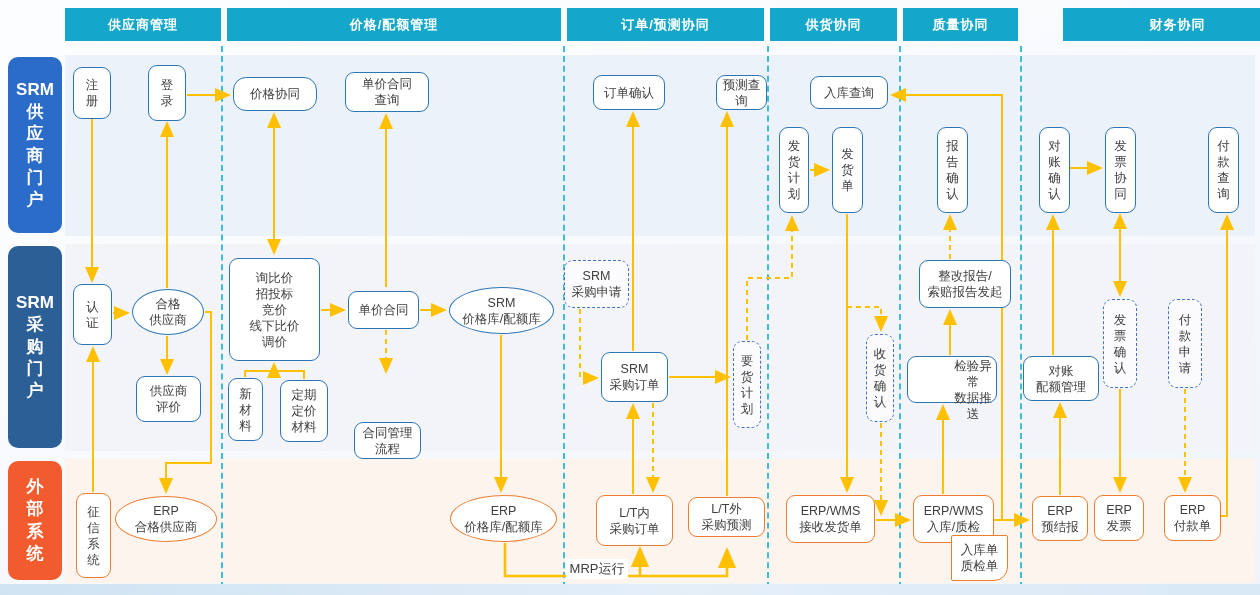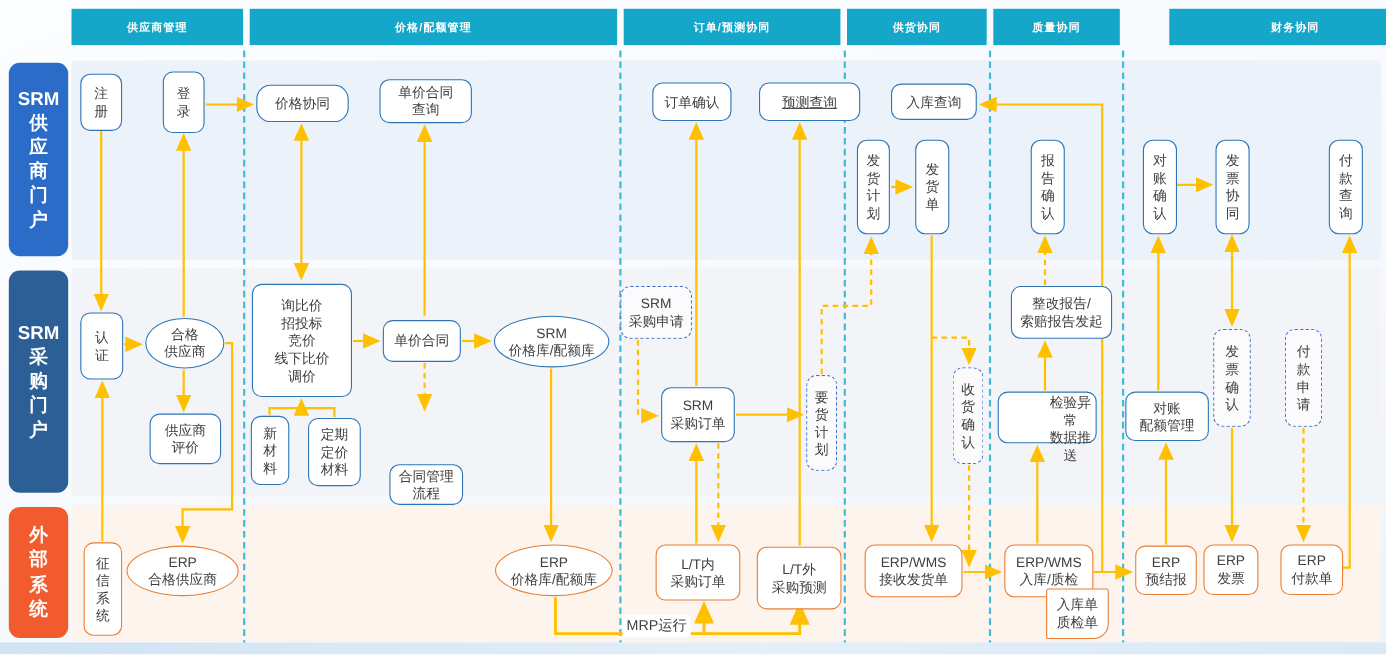--- a/index.html
+++ b/index.html
@@ -1,21 +1,21 @@
 <!DOCTYPE html>
 <html><head>
 <meta charset="utf-8">
 <style>
   html,body{margin:0;padding:0;background:#ffffff;font-family:"Liberation Sans","DejaVu Sans",sans-serif;}
   #stage{position:relative;width:1260px;height:595px;overflow:hidden;
          background:linear-gradient(160deg,#fcfdff 0%,#f6f9fc 60%,#eef4fa 100%);}
   .row-band{position:absolute;left:65px;width:1190px;z-index:0;}
   .sep{position:absolute;top:46px;height:542px;width:0;border-left:2px dashed #3fbcd9;z-index:1;}
   .hdr{position:absolute;top:8px;height:33px;display:grid;place-items:center;
-       color:#fff;font-weight:bold;font-size:10px;letter-spacing:1px;z-index:3;}
+       color:#fff;font-weight:bold;font-size:13px;letter-spacing:1px;z-index:3;}
   .lane{position:absolute;left:8px;width:54px;border-radius:10px;display:flex;flex-direction:column;
         align-items:center;justify-content:center;color:#fff;font-weight:bold;font-size:17px;
         line-height:1.3;z-index:3;white-space:pre-line;text-align:center;}
   #edges{position:absolute;left:0;top:0;z-index:2;pointer-events:none;}
   .node{position:absolute;background:#fff;border:1.6px solid #2e75b6;border-radius:9px;
         display:grid;place-items:center;text-align:center;font-size:12.5px;color:#404040;
         line-height:1.28;white-space:pre-line;box-sizing:border-box;z-index:3;padding:1px 2px;}
   .node.ellipse{border-radius:50%;}
   .node.dashed{border:1.6px dashed #4472c4;background:rgba(255,255,255,.65);}
   .node.orange{border-color:#ed7d31;}
@@ -128,21 +128,21 @@
     </div>
   <div id="nodes">
       <div class="node" style="left: 73px; top: 67px; width: 38px; height: 52px;"><span>注
 册</span></div>
       <div class="node" style="left: 148px; top: 65px; width: 38px; height: 56px;"><span>登
 录</span></div>
       <div class="node" style="left: 233px; top: 77px; width: 84px; height: 34px; border-radius: 13px;"><span>价格协同</span></div>
       <div class="node" style="left: 345px; top: 72px; width: 84px; height: 40px;"><span>单价合同
 查询</span></div>
       <div class="node" style="left: 593px; top: 75px; width: 72px; height: 35px;"><span>订单确认</span></div>
-      <div class="node" style="left: 690px; top: 75px; width: 92px; height: 35px; text-decoration: underline;"><span>预测查询</span></div>
+      <div class="node" style="left: 716px; top: 75px; width: 51px; height: 35px;"><span>预测查询</span></div>
       <div class="node" style="left: 810px; top: 76px; width: 78px; height: 33px;"><span>入库查询</span></div>
       <div class="node" style="left: 779px; top: 127px; width: 30px; height: 86px;"><span>发
 货
 计
 划</span></div>
       <div class="node" style="left: 832px; top: 127px; width: 31px; height: 86px;"><span>发
 货
 单</span></div>
       <div class="node" style="left: 937px; top: 127px; width: 31px; height: 86px;"><span>报
 告
@@ -211,21 +211,21 @@
       <div class="node orange" style="left: 76px; top: 493px; width: 35px; height: 85px;"><span>征
 信
 系
 统</span></div>
       <div class="node ellipse orange" style="left: 115px; top: 496px; width: 102px; height: 46px;"><span>ERP
 合格供应商</span></div>
       <div class="node ellipse orange" style="left: 450px; top: 495px; width: 107px; height: 47px;"><span>ERP
 价格库/配额库</span></div>
       <div class="node orange" style="left: 596px; top: 495px; width: 77px; height: 51px;"><span>L/T内
 采购订单</span></div>
-      <div class="node orange" style="left: 688px; top: 497px; width: 77px; height: 57px;"><span>L/T外
+      <div class="node orange" style="left: 688px; top: 497px; width: 77px; height: 40px;"><span>L/T外
 采购预测</span></div>
       <div class="node orange" style="left: 786px; top: 495px; width: 89px; height: 48px;"><span>ERP/WMS
 接收发货单</span></div>
       <div class="node orange" style="left: 913px; top: 495px; width: 81px; height: 48px;"><span>ERP/WMS
 入库/质检</span></div>
       <div class="node doc orange" style="left: 951px; top: 535px; width: 57px; height: 46px;"><span>入库单
 质检单</span></div>
       <div class="node orange" style="left: 1032px; top: 496px; width: 56px; height: 45px;"><span>ERP
 预结报</span></div>
       <div class="node orange" style="left: 1094px; top: 495px; width: 50px; height: 46px;"><span>ERP

